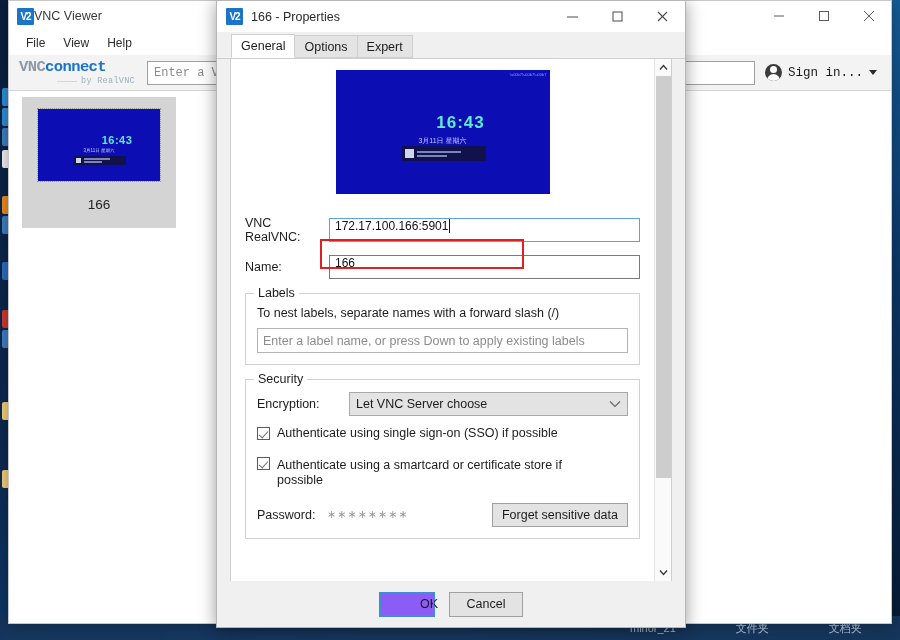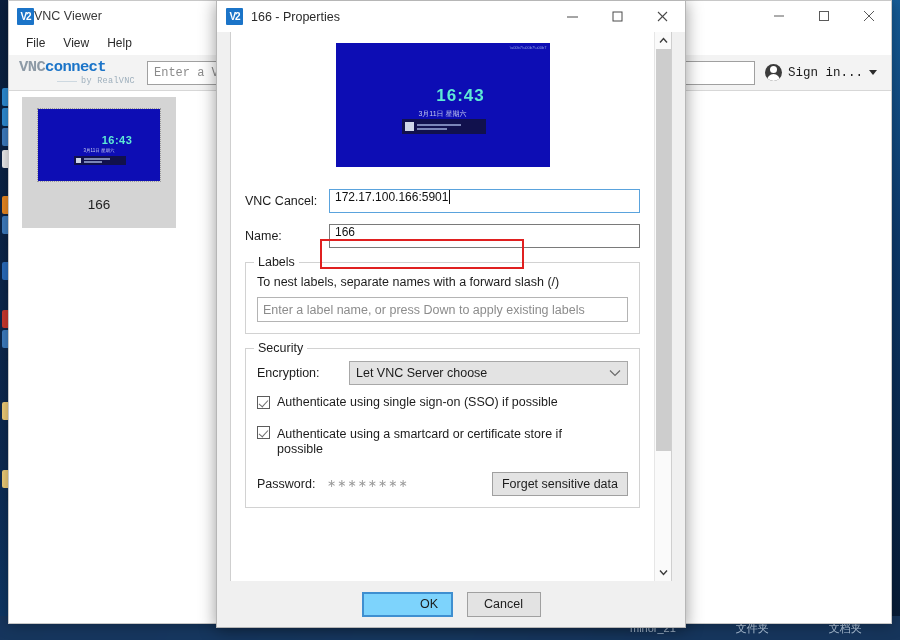--- a/index.html
+++ b/index.html
@@ -305,21 +305,21 @@
     position: absolute; left: 1px; top: 0; width: 15px; height: 402px;
     background: #cdcdcd;
   }
 
   #dlg-footer {
     height: 46px; flex: 0 0 auto; display: flex;
     align-items: center; justify-content: center; gap: 14px;
     background: #f0f0f0;
   }
   #ok-btn {
-    width: 91px; height: 25px; background: #7dd3fc;
+    width: 56px; height: 25px; background: #8b5cf6;
     border: 1px solid #3f8fd0; outline: 1px solid #3f8fd0;
     outline-offset: -2px;
     font-size: 12.5px; color: #1c1c1c;
     display: flex; align-items: center; justify-content: center; padding-left: 44px;
   }
   #cancel-btn { width: 74px; height: 25px; }
 </style>
 </head>
 <body>
 
@@ -460,39 +460,44 @@
       </div>
       <div class="win-btn">
         <svg width="13" height="13" viewBox="0 0 13 13">
             <line x1="2" y1="2" x2="11" y2="11" stroke="#4a4a4a" stroke-width="1.1"></line>
             <line x1="11" y1="2" x2="2" y2="11" stroke="#4a4a4a" stroke-width="1.1"></line>
           </svg>
       </div>
     </div>
   </div>
 
+  <div id="dlg-tabstrip">
+      <div class="tab active">General</div>
+      <div class="tab">Options</div>
+      <div class="tab">Expert</div>
+    </div>
 
   <div id="dlg-content">
     <div id="dlg-scroll-area">
 
       <div id="dlg-preview" style="background: rgb(13, 13, 180);">
         <div class="corner">\u00b7\u00b7\u00b7</div>
         <div class="lock-clock" style="top:44px;font-size:17px;letter-spacing:1px;">16:43</div>
         <div class="lock-date" style="top:66px;font-size:7px;">3月11日 星期六</div>
         <div class="lock-pill" style="left:66px;top:76px;width:84px;height:15px;padding:0 3px;">
           <div class="sq" style="width:9px;height:9px;"></div>
           <div style="flex:1 1 auto;">
             <div class="ln" style="width:44px;height:2px;margin-bottom:2px;"></div>
             <div class="ln" style="width:30px;height:2px;"></div>
           </div>
         </div>
       </div>
 
       <div class="field-row">
-        <div class="field-label">VNC Cancel:</div>
+        <div class="field-label">VNC RealVNC:</div>
         <div class="text-input focused">
           <span>172.17.100.166:5901</span>
             <span class="caret"></span>
         </div>
       </div>
 
       <div class="field-row">
         <div class="field-label">Name:</div>
         <div class="text-input">
           <span>166</span>

